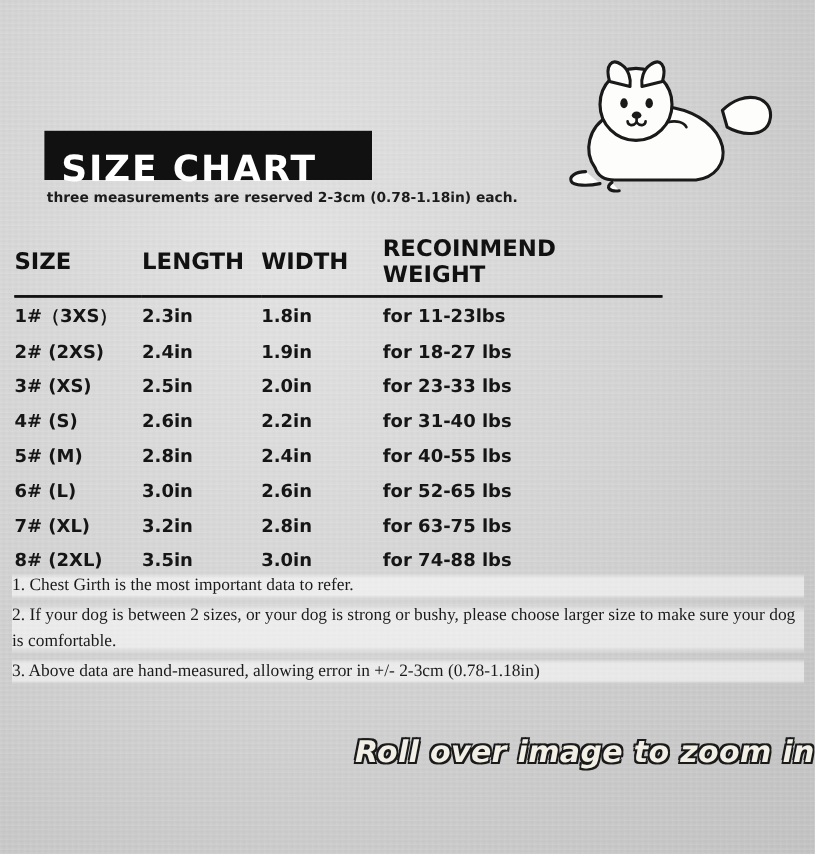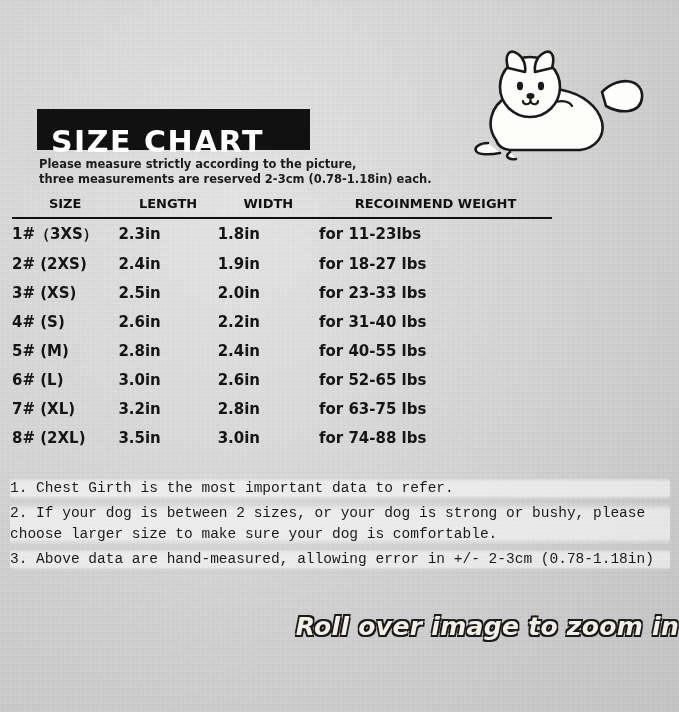--- a/index.html
+++ b/index.html
@@ -74,22 +74,22 @@
   
   #size-table {
     position: absolute;
     left: 12px;
     top: 196px;
     width: 540px;
     border-collapse: collapse;
     font-family: "DejaVu Sans", sans-serif;
   }
   #size-table th {
-    text-align: center;
-    font-size: 13px;
+    text-align: left;
+    font-size: 19px;
     font-weight: bold;
     color: #111;
     padding: 0 0 6px 0;
   }
   #size-table thead tr {
     border-bottom: 2px solid #111;
   }
   #size-table td {
     font-size: 15px;
     font-weight: bold;
@@ -104,21 +104,21 @@
   .col-weight { width: 230px; }
 
   
   #notes {
     position: absolute;
     left: 10px;
     top: 478px;
     width: 660px;
   }
   .note-line {
-    font-family: Liberation Mono, monospace;
+    font-family: Liberation Serif, serif;
     font-size: 14.5px;
     color: #1b1b1b;
     line-height: 21px;
     margin-bottom: 4px;
     display: block;
     background: linear-gradient(to bottom, rgba(255,255,255,0) 0%, rgba(255,255,255,.55) 18%, rgba(255,255,255,.55) 85%, rgba(255,255,255,0) 100%);
   }
 
   
   #rollover {
@@ -185,21 +185,20 @@
       <path d="M78.5 62 C82 66 86 64 86 61"></path>
       <path d="M104 62 C112 60 118 62 120 66"></path>
     </g>
   </svg>
 
   <div id="title-banner">
     <span class="title-text">SIZE CHART</span>
   </div>
 
   <div id="sub-note">
-    <div>Please measure strictly according to the picture,</div>
     <div>three measurements are reserved 2-3cm (0.78-1.18in) each.</div>
   </div>
 
   <table id="size-table">
     <thead>
       <tr>
         <th class="col-size">SIZE</th>
         <th class="col-length">LENGTH</th>
         <th class="col-width">WIDTH</th>
         <th class="col-weight">RECOINMEND WEIGHT</th>

